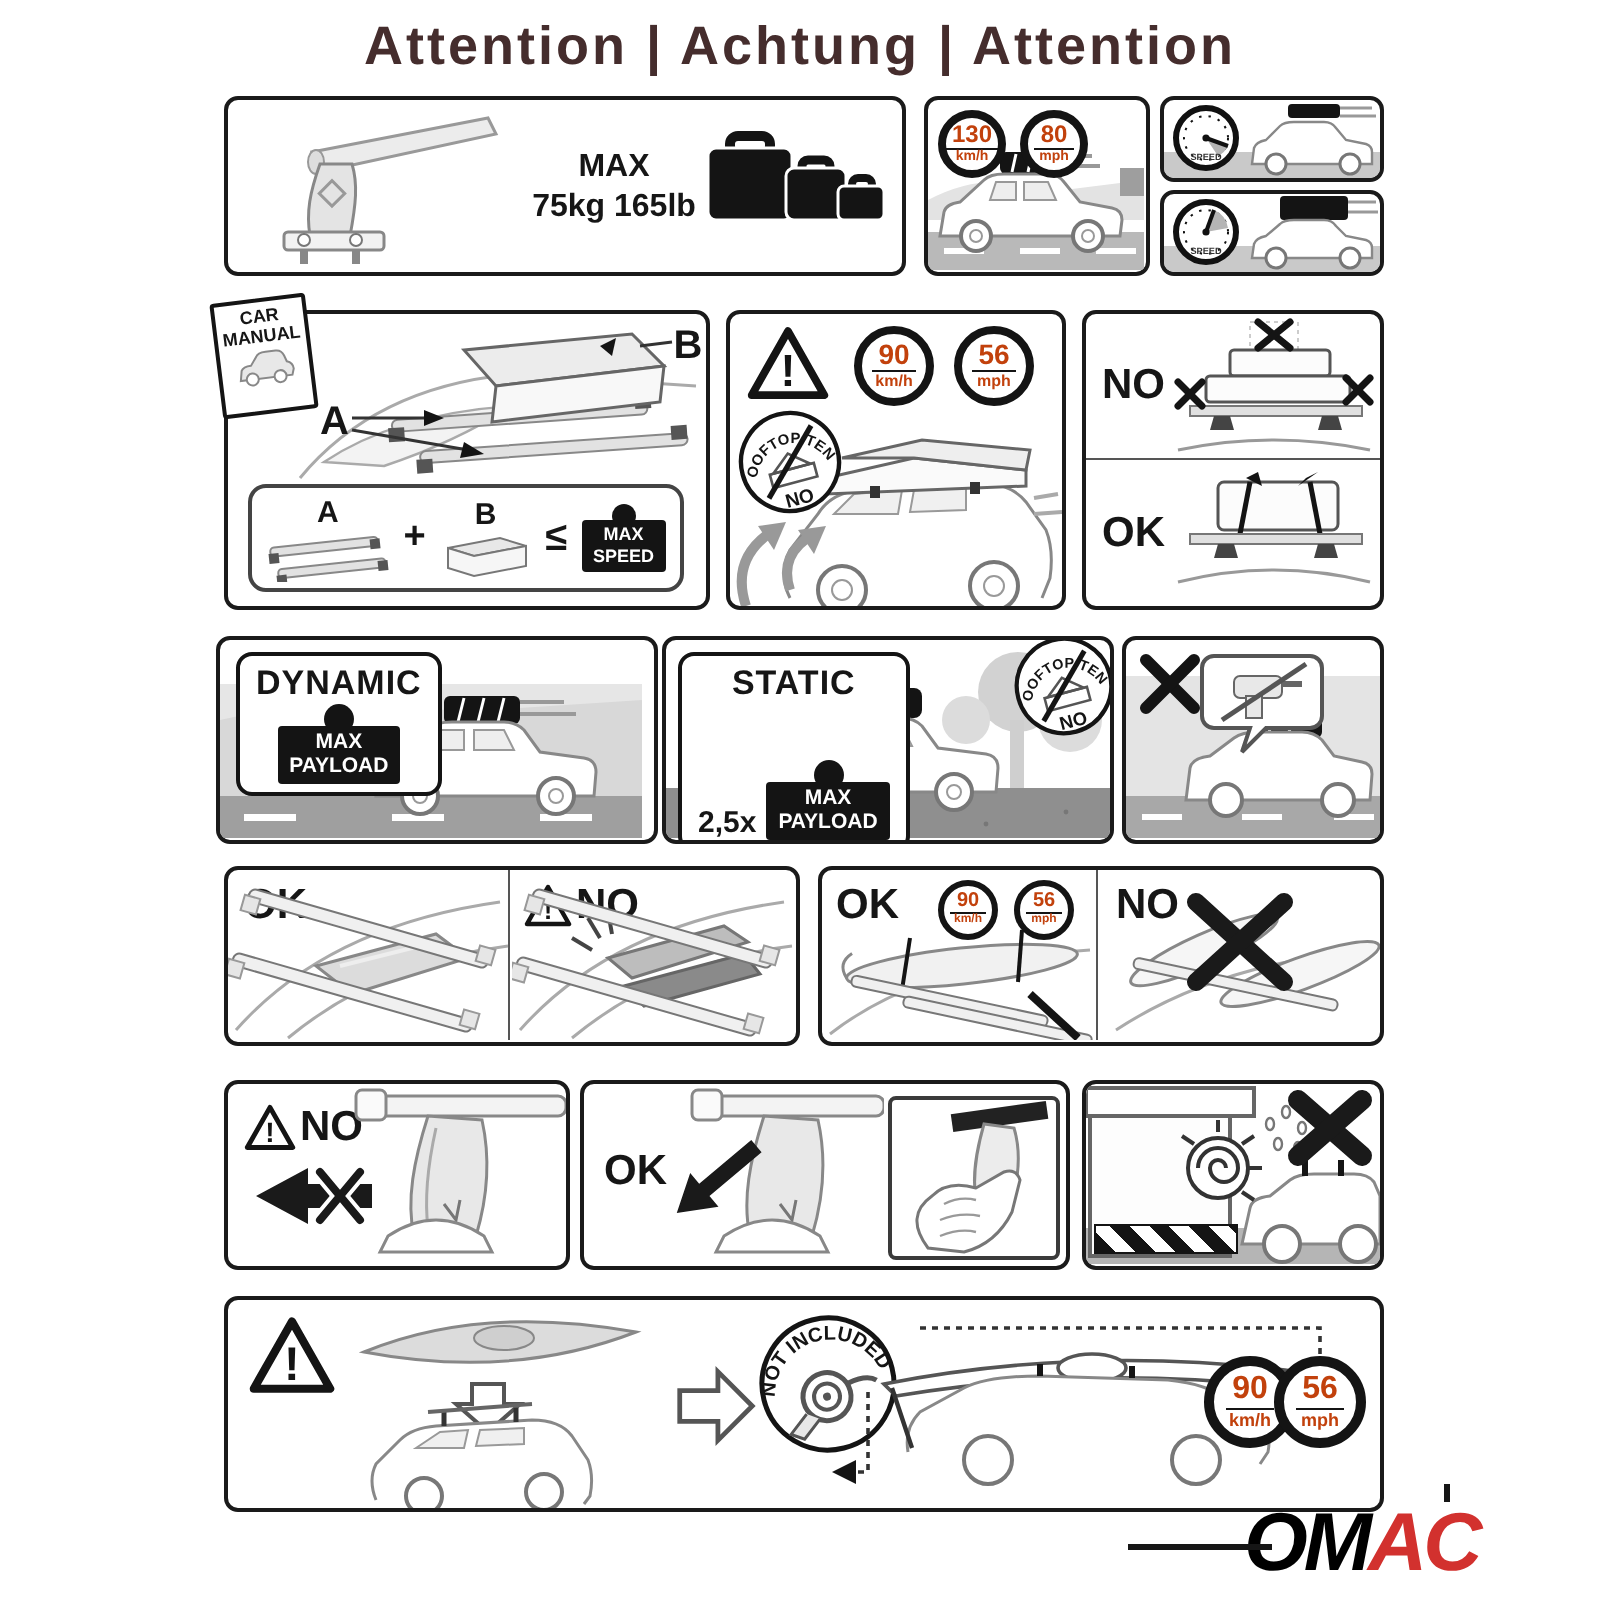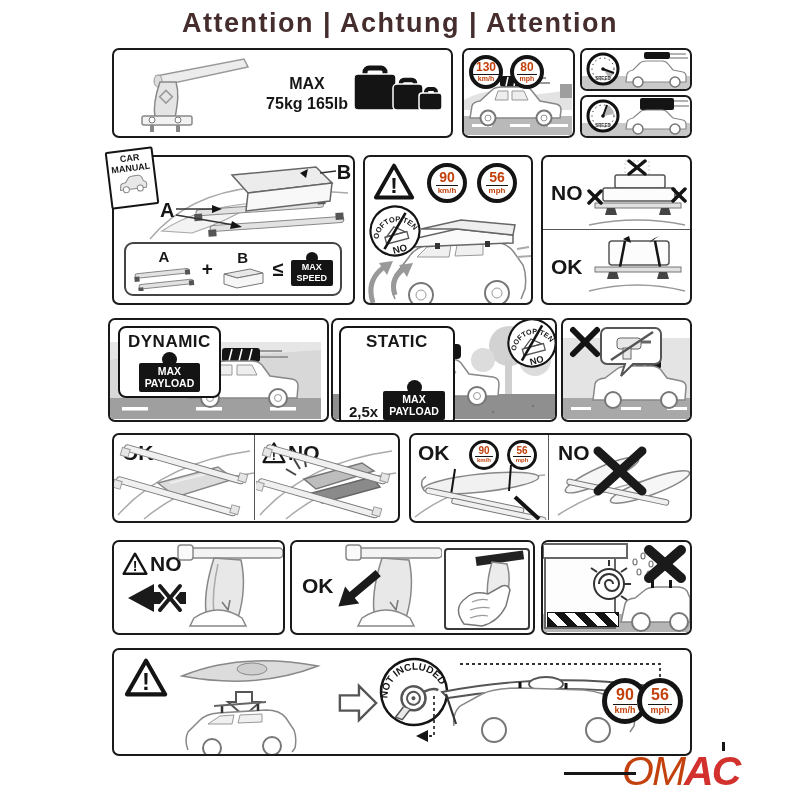--- a/index.html
+++ b/index.html
@@ -31,21 +31,21 @@
 
   .sign { position:absolute; background:#fff; border:2.5px solid #141414; border-radius:8px; display:flex; flex-direction:column; align-items:center; padding:4px 8px; }
   .sign .t { font-weight:800; font-size:17px; letter-spacing:.5px; }
   .sign .row { display:flex; align-items:flex-end; gap:5px; }
   .sign .mult { font-weight:800; font-size:15px; }
 
   .inset { position:absolute; border:2px solid #3a3a3a; border-radius:4px; background:#fff; }
   .hazard { position:absolute; height:15px; border:1.5px solid #141414; background:repeating-linear-gradient(45deg,#141414 0 7px,#fff 7px 14px); }
 
   .logo { position:absolute; left:622px; top:748px; width:176px; height:50px; }
-  .logo .lb { font-size:41px; font-weight:400; font-style:italic; letter-spacing:-2px; color:#c2410c; }
+  .logo .lb { font-size:41px; font-weight:700; font-style:italic; letter-spacing:-2px; color:#000000; }
   .logo .lr { font-size:41px; font-weight:900; font-style:italic; letter-spacing:-2px; color:#d2312e; }
   .logo .hline { position:absolute; left:-58px; top:24px; width:72px; height:2.5px; background:#161616; }
   .logo .tick { position:absolute; left:100px; top:-6px; width:2.5px; height:9px; background:#161616; }
 </style>
 </head>
 <body>
 
 <div id="page">
 
   <div class="title">Attention | Achtung | Attention</div>

